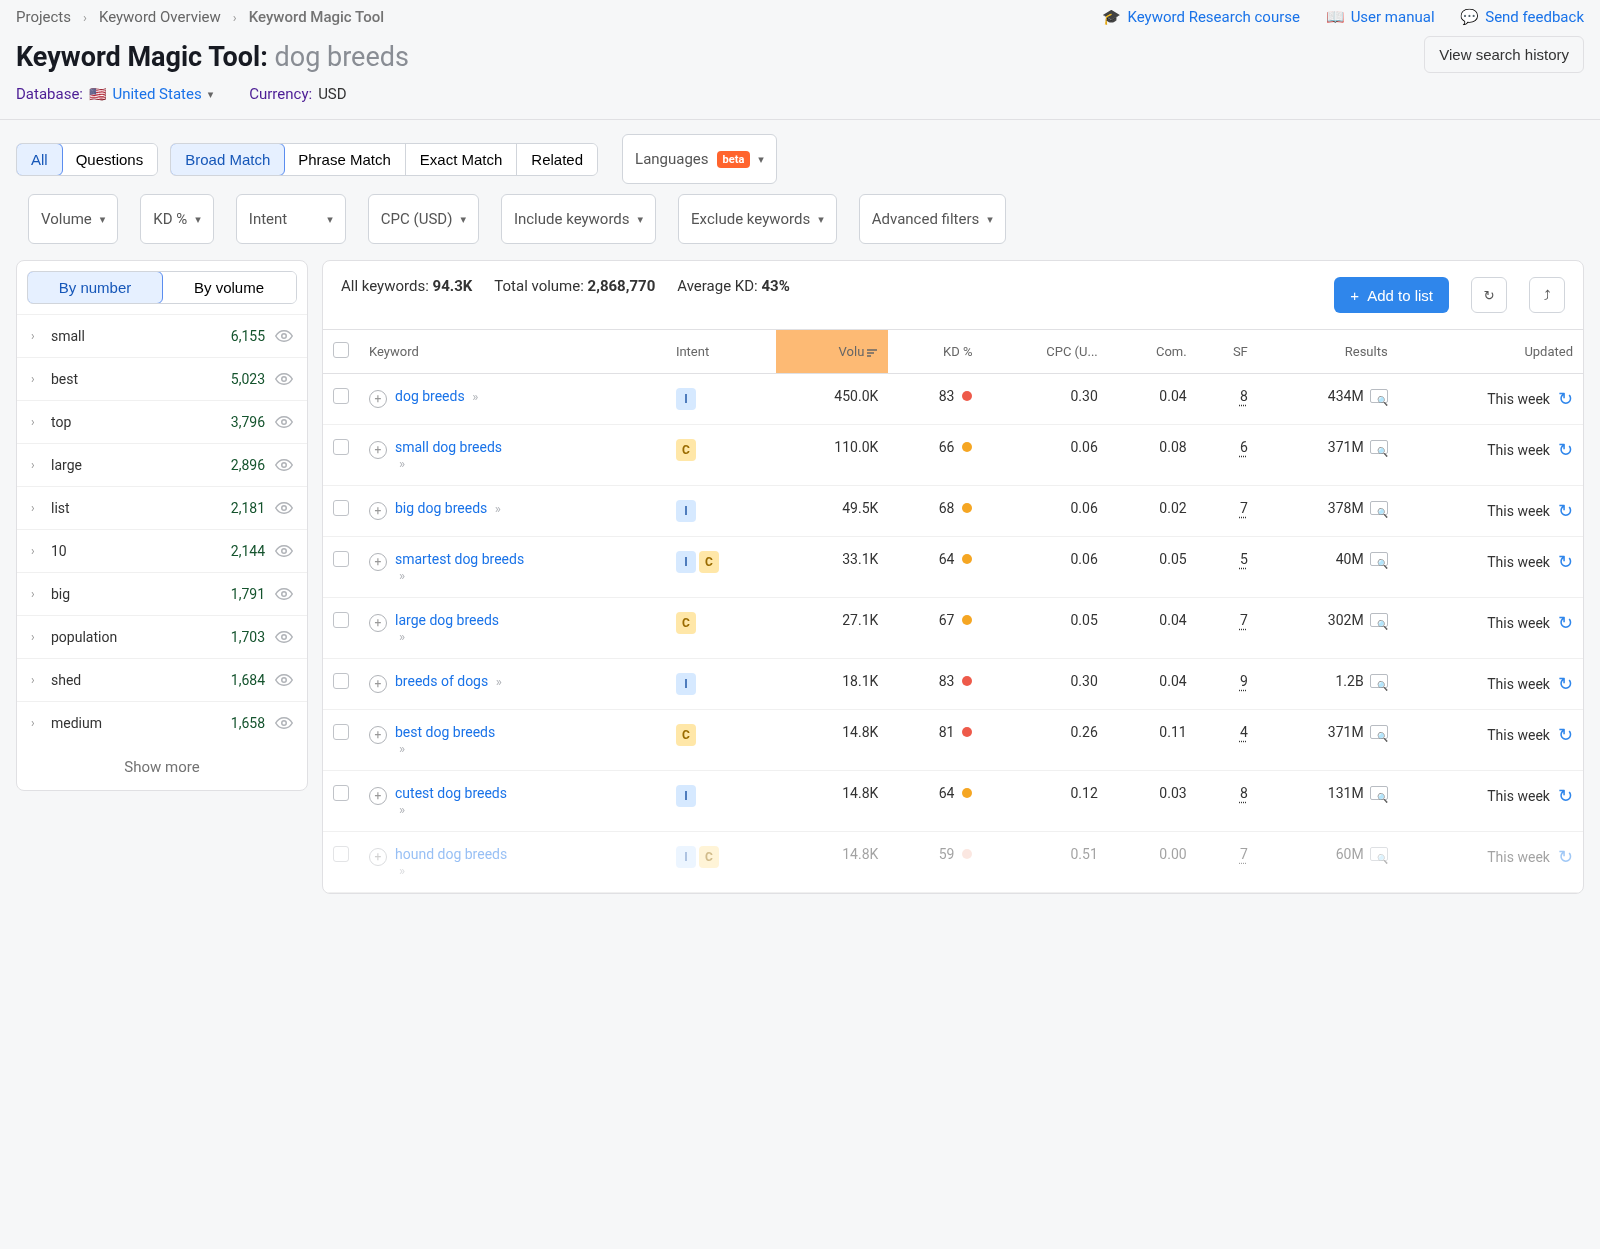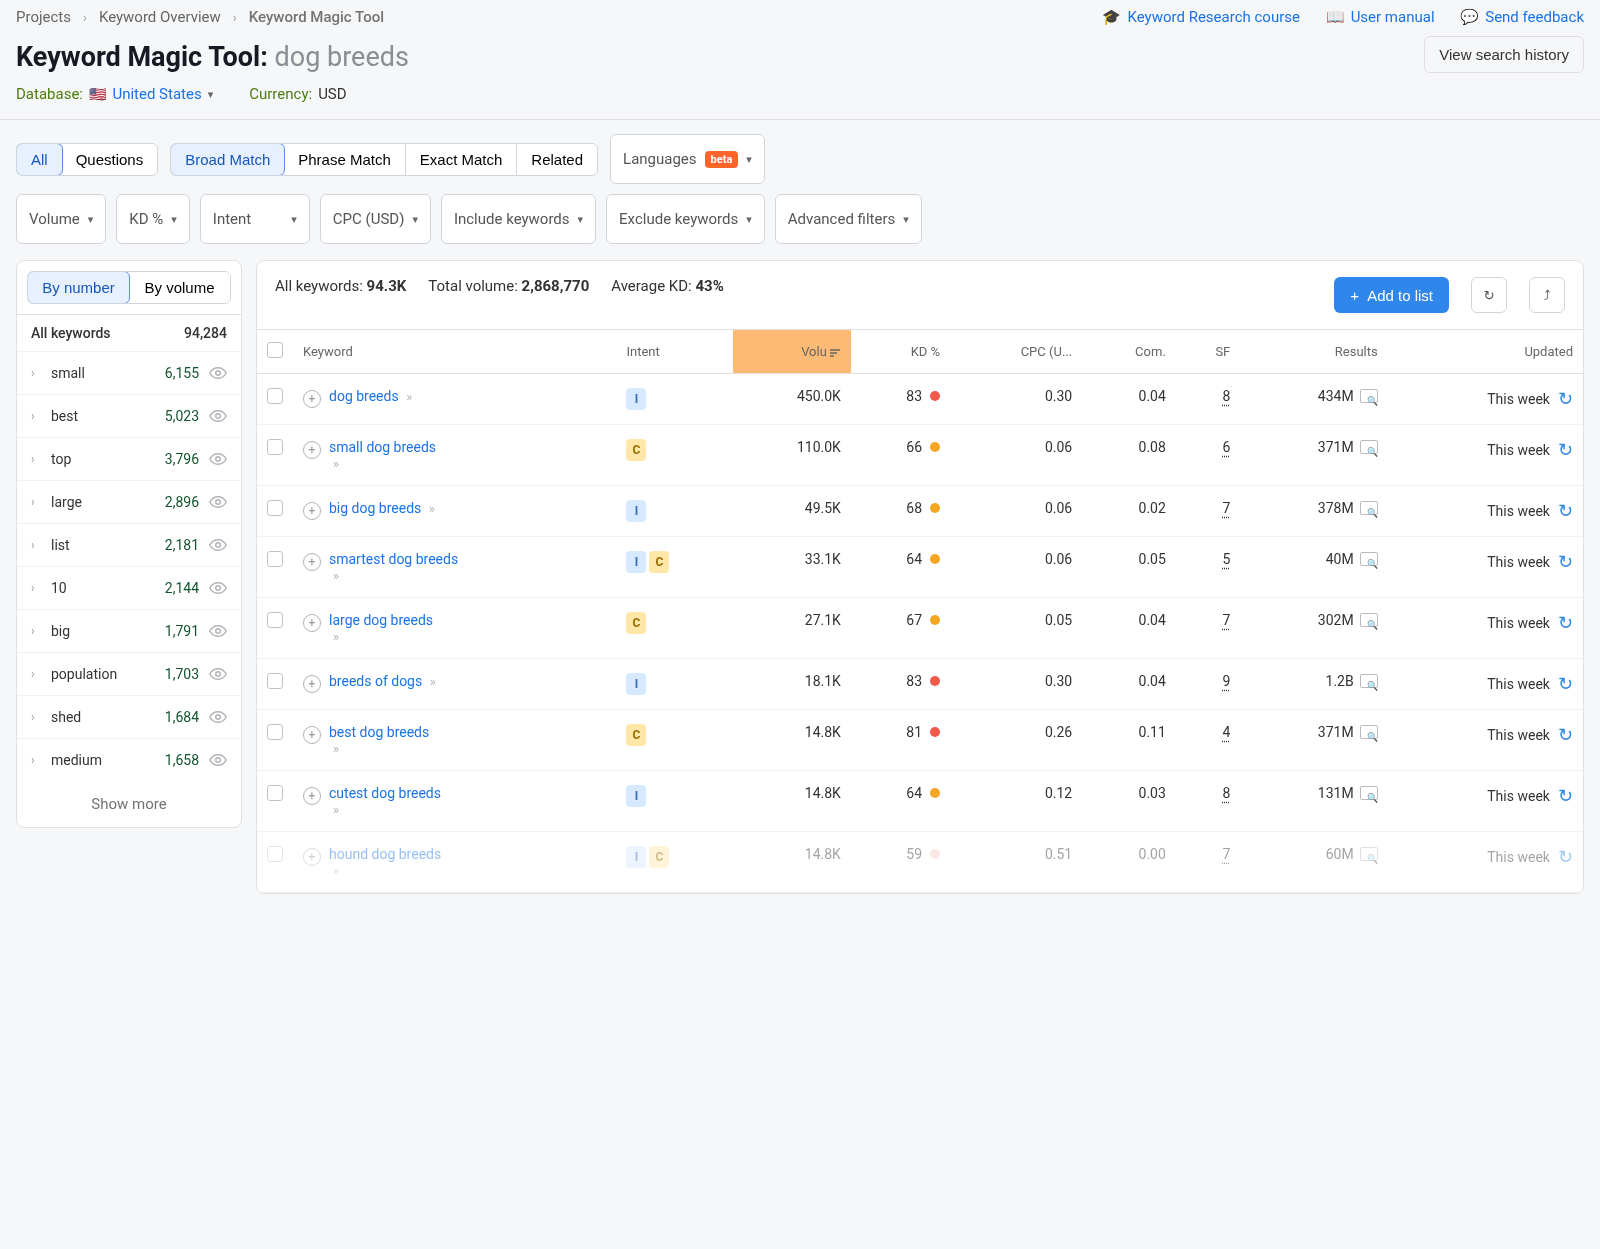--- a/index.html
+++ b/index.html
@@ -14,39 +14,39 @@
 .top-links { display: flex; gap: 26px; }
 .top-link { display: flex; align-items: center; gap: 6px; color: #1a73e8; font-size: 15px; cursor: pointer; }
 
 .title-bar { display: flex; justify-content: space-between; align-items: flex-end; padding: 6px 16px 12px; }
 .title-bar h1 { font-size: 27px; font-weight: 700; color: #171a22; }
 .title-bar h1 .query { color: #898d94; font-weight: 400; }
 .history-btn { border: 1px solid #e0e0e3; background: #f6f7f8; padding: 9px 14px; border-radius: 6px; font-size: 15px; cursor: pointer; color: #333; }
 
 .meta-row { display: flex; gap: 36px; padding: 0 16px 16px; font-size: 15px; }
 .meta-item { display: flex; align-items: center; gap: 6px; }
-.meta-item .label { color: #4d7c0f; text-align: center; }
+.meta-item .label { color: #4c1d95; text-align: center; }
 .meta-item .value { color: #333; }
 .db-val { color: #1a73e8; cursor: pointer; display: flex; align-items: center; gap: 6px; }
 .flag { font-size: 14px; }
 .divider-h { height: 1px; background: #e0e0e3; margin-bottom: 14px; }
 
 .filters { padding: 0 16px 10px; display: flex; flex-wrap: wrap; gap: 12px; align-items: center; }
 .seg-group { display: flex; border: 1px solid #d1d5db; border-radius: 6px; overflow: hidden; }
 .seg-btn { padding: 7px 14px; font-size: 15px; background: #fff; cursor: pointer; border: none; border-right: 1px solid #d1d5db; }
 .seg-btn:last-child { border-right: none; }
 .seg-btn.active { background: #e6f0ff; color: #1657b8; border: 1px solid #5b8def; margin: -1px; position: relative; border-radius: 6px; }
 .seg-btn.active + .seg-btn { border-left: none; }
-.pill { display: flex; align-items: center; gap: 8px; border: 1px solid #d1d5db; background: #fff; padding: 15px 12px; border-radius: 6px; font-size: 15px; cursor: pointer; color: #555; }
+.pill { display: flex; align-items: center; gap: 8px; border: 1px solid #d1d5db; background: #fff; padding: 15px 12px; border-radius: 6px; font-size: 15px; cursor: pointer; color: #555; margin-left: 12px; }
 .badge-beta { background: #ff642d; color: #fff; font-size: 11px; font-weight: 700; padding: 2px 6px; border-radius: 4px; }
 .chev-down { font-size: 11px; color: #666; }
 .filters-row2 { padding: 0 16px 16px; display: flex; flex-wrap: wrap; gap: 10px; }
 
 .main-layout { display: flex; gap: 14px; padding: 0 16px 16px; align-items: flex-start; }
-.sidebar { width: 226px; background: #fff; border: 1px solid #e0e0e3; border-radius: 8px; overflow: hidden; }
+.sidebar { width: 292px; background: #fff; border: 1px solid #e0e0e3; border-radius: 8px; overflow: hidden; }
 .sidebar-toggle { display: flex; margin: 10px; }
 .sidebar-toggle .seg-btn { flex: 1; text-align: center; }
 .side-head { display: flex; justify-content: space-between; padding: 10px 14px; font-size: 14px; font-weight: 500; border-top: 1px solid #e0e0e3; }
 .side-item { display: flex; align-items: center; padding: 12px 14px; gap: 10px; border-top: 1px solid #f0f0f0; cursor: pointer; font-size: 14px; }
 .side-item .chev { color: #999; font-size: 12px; width: 10px; }
 .side-item .name { flex: 1; color: #333; }
 .side-item .count { color: #14532d; }
 .eye { width: 18px; height: 18px; display: inline-flex; align-items: center; justify-content: center; color: #b0b3b8; }
 .show-more { text-align: center; padding: 14px; color: #737373; cursor: pointer; font-size: 15px; }
 
@@ -187,24 +187,20 @@
       <span class="chev-down">▾</span>
     </div>
 </div>
 
 <div class="main-layout">
   <div class="sidebar">
     <div class="sidebar-toggle seg-group">
       <button class="seg-btn active">By number</button>
       <button class="seg-btn">By volume</button>
     </div>
-    <div class="side-head">
-      <span>All keywords</span>
-      <span>94,284</span>
-    </div>
     <div id="sidebar-items">
         <div class="side-item">
     <span class="chev">›</span>
     <span class="name">small</span>
     <span class="count">6,155</span>
     <span class="eye">
       <svg width="18" height="18" viewBox="0 0 24 24" fill="none" stroke="#b0b3b8" stroke-width="2">
               <path d="M1 12s4-7 11-7 11 7 11 7-4 7-11 7S1 12 1 12z"></path>
               <circle cx="12" cy="12" r="3"></circle>
             </svg>

